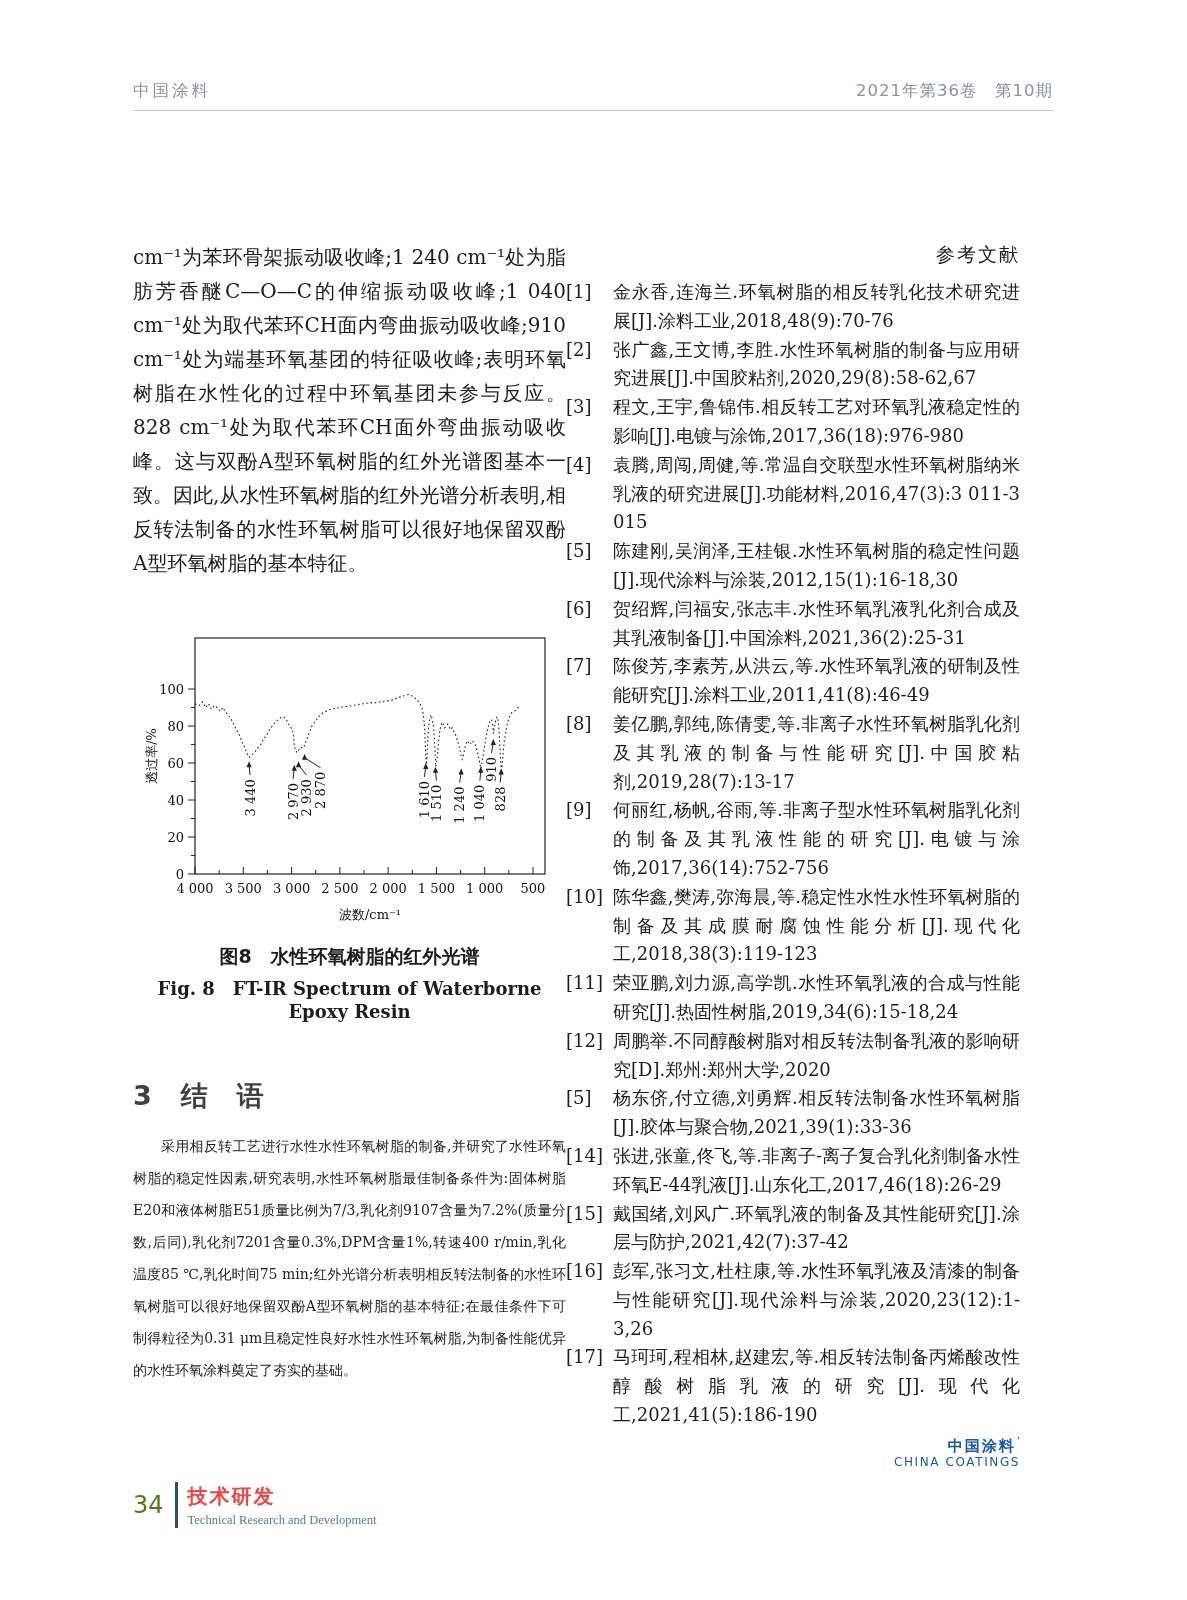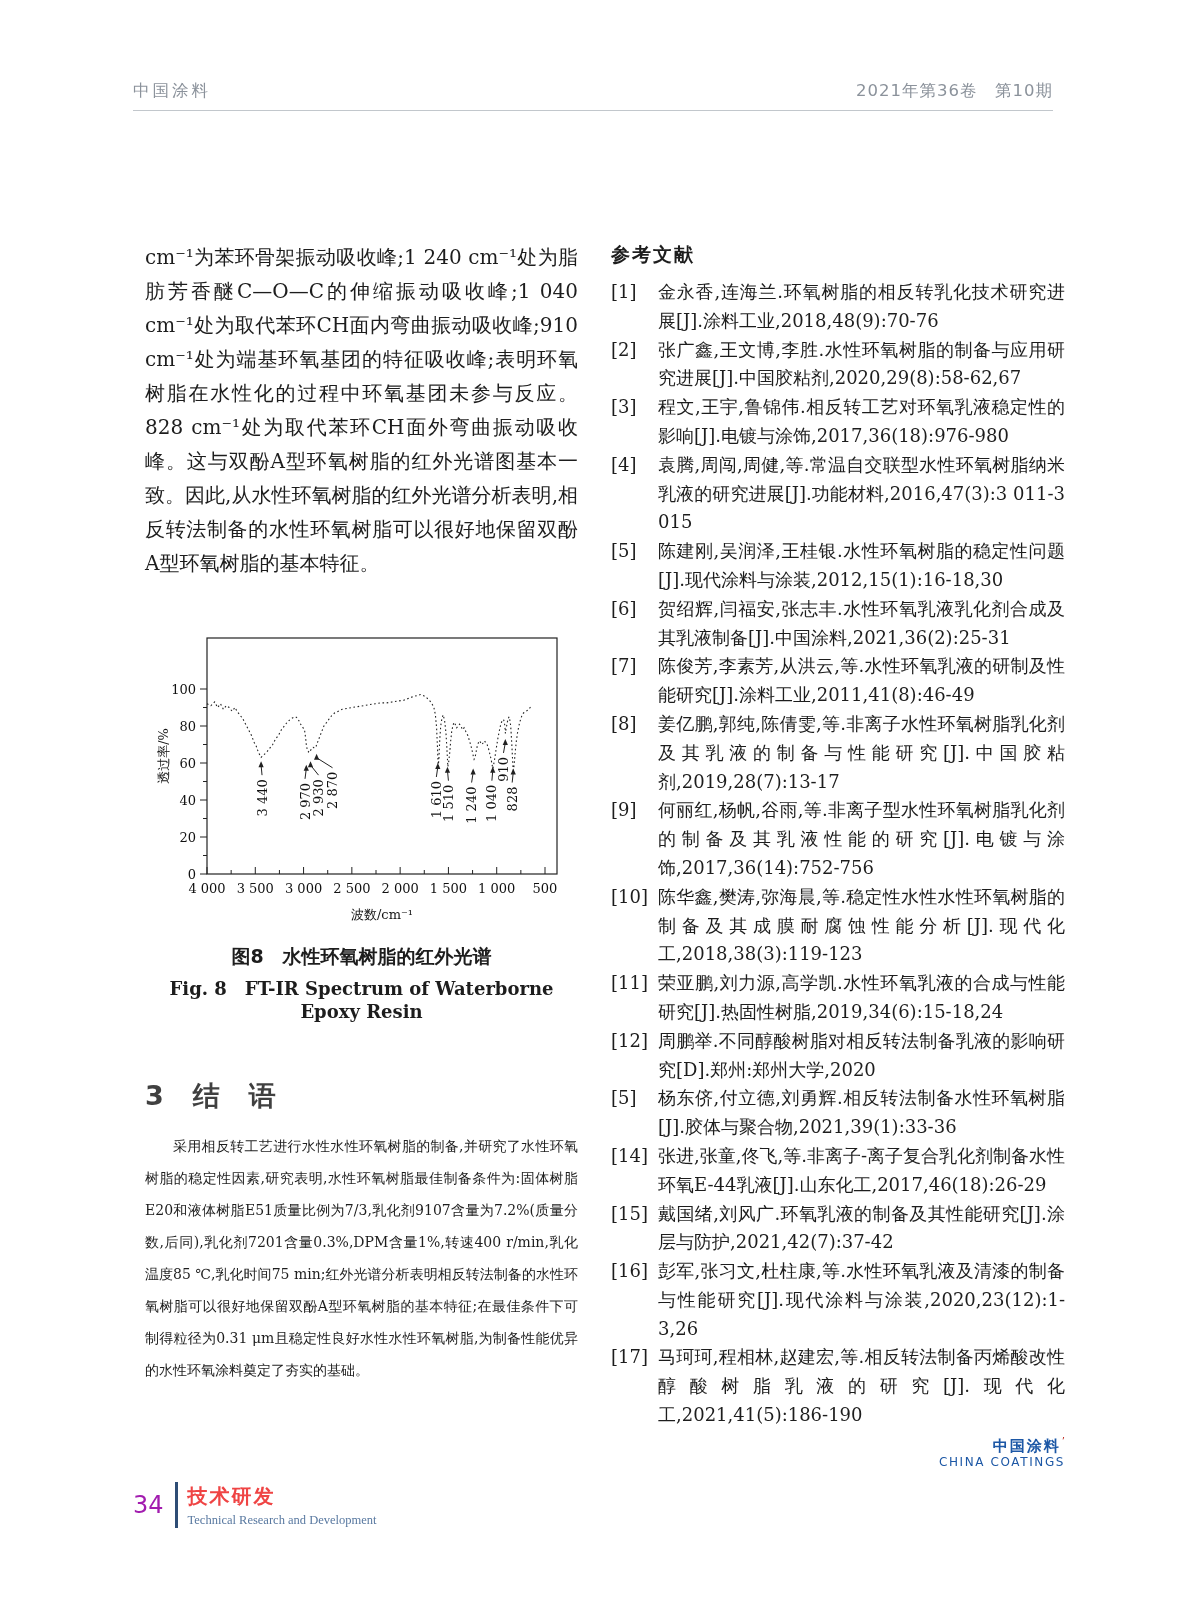--- a/index.html
+++ b/index.html
@@ -12,48 +12,48 @@
   
   .header {
     position: absolute; left: 133px; width: 920px; top: 80px;
     display: flex; justify-content: space-between; align-items: flex-end;
     padding-bottom: 8px; border-bottom: 1px solid #c2c7cc;
     color: #8b929b; font-family: "DejaVu Sans", "Liberation Sans", sans-serif;
     font-size: 16.5px; letter-spacing: 3px;
   }
   .header .issue { letter-spacing: 1px; }
   
-  .columns { position: absolute; left: 145px; top: 240px; width: 920px; display: flex; gap: 33px; }
+  .columns { position: absolute; left: 133px; top: 240px; width: 920px; display: flex; }
   .col-left  { width: 433px; }
   .col-right { width: 454px; }
   .body-p { font-size: 20px; line-height: 34px; text-align: justify; margin: 0; }
   .figure { margin-top: 34px; }
   .chart-svg { display: block; margin-left: 10px; }
   .cap-cn { text-align: center; font-weight: bold; font-size: 19px; margin-top: 8px;
             font-family: "DejaVu Sans", "Liberation Sans", sans-serif; }
   .cap-en { text-align: center; font-weight: bold; font-size: 18px; margin-top: 7px; }
   .sec-h { margin: 56px 0 0 0; color: #404040; font-size: 27px; font-weight: bold;
            font-family: "DejaVu Sans", "Liberation Sans", sans-serif; letter-spacing: 1px; }
   .body-p2 { font-size: 14px; line-height: 32px; text-align: justify; margin: 16px 0 0 0; text-indent: 2em; }
   
-  .ref-title { text-align: left; font-weight: bold; font-size: 19px; margin: 2px 0 10px 0;
+  .ref-title { text-align: right; font-weight: normal; font-size: 19px; margin: 2px 0 10px 0;
                font-family: "DejaVu Sans", "Liberation Sans", sans-serif; letter-spacing: 2px; }
   .ref-item { display: flex; font-size: 18px; line-height: 28.8px; }
   .ref-num { width: 47px; flex: 0 0 47px; }
   .ref-text { flex: 1; text-align: justify; }
   
   .logo { margin-top: 6px; text-align: right; color: #1c57a5;
           font-family: "DejaVu Sans", "Liberation Sans", sans-serif; line-height: 1.15; }
   .logo-cn { font-size: 15px; font-weight: bold; letter-spacing: 2px; }
   .logo-tm { color: #c03026; font-size: 10px; vertical-align: super; margin-left: 1px; }
   .logo-en { font-size: 12px; letter-spacing: 1.6px; font-weight: normal; }
   
   .footer { position: absolute; left: 133px; top: 1482px; display: flex; align-items: center;
             font-family: "DejaVu Sans", "Liberation Sans", sans-serif; }
-  .page-num { font-size: 24px; color: #a21caf; margin-right: 11px; }
+  .page-num { font-size: 24px; color: #4d7c0f; margin-right: 11px; }
   .footer-bar { width: 3px; height: 46px; background: #2e4d75; margin-right: 10px; }
   .footer-cn { font-size: 20px; font-weight: bold; color: #ef4444; letter-spacing: 2px; }
   .footer-en { font-size: 12.5px; color: #5878a0; font-family: Liberation Serif, serif;
                margin-top: 3px; font-weight: normal; }
   
   .tick { stroke: #222; stroke-width: 1; }
   .axisbox { fill: none; stroke: #222; stroke-width: 1.2; }
   .lbl { font-family: "DejaVu Serif", "Liberation Serif", serif; font-size: 13px; fill: #111; }
 </style>
 </head>

